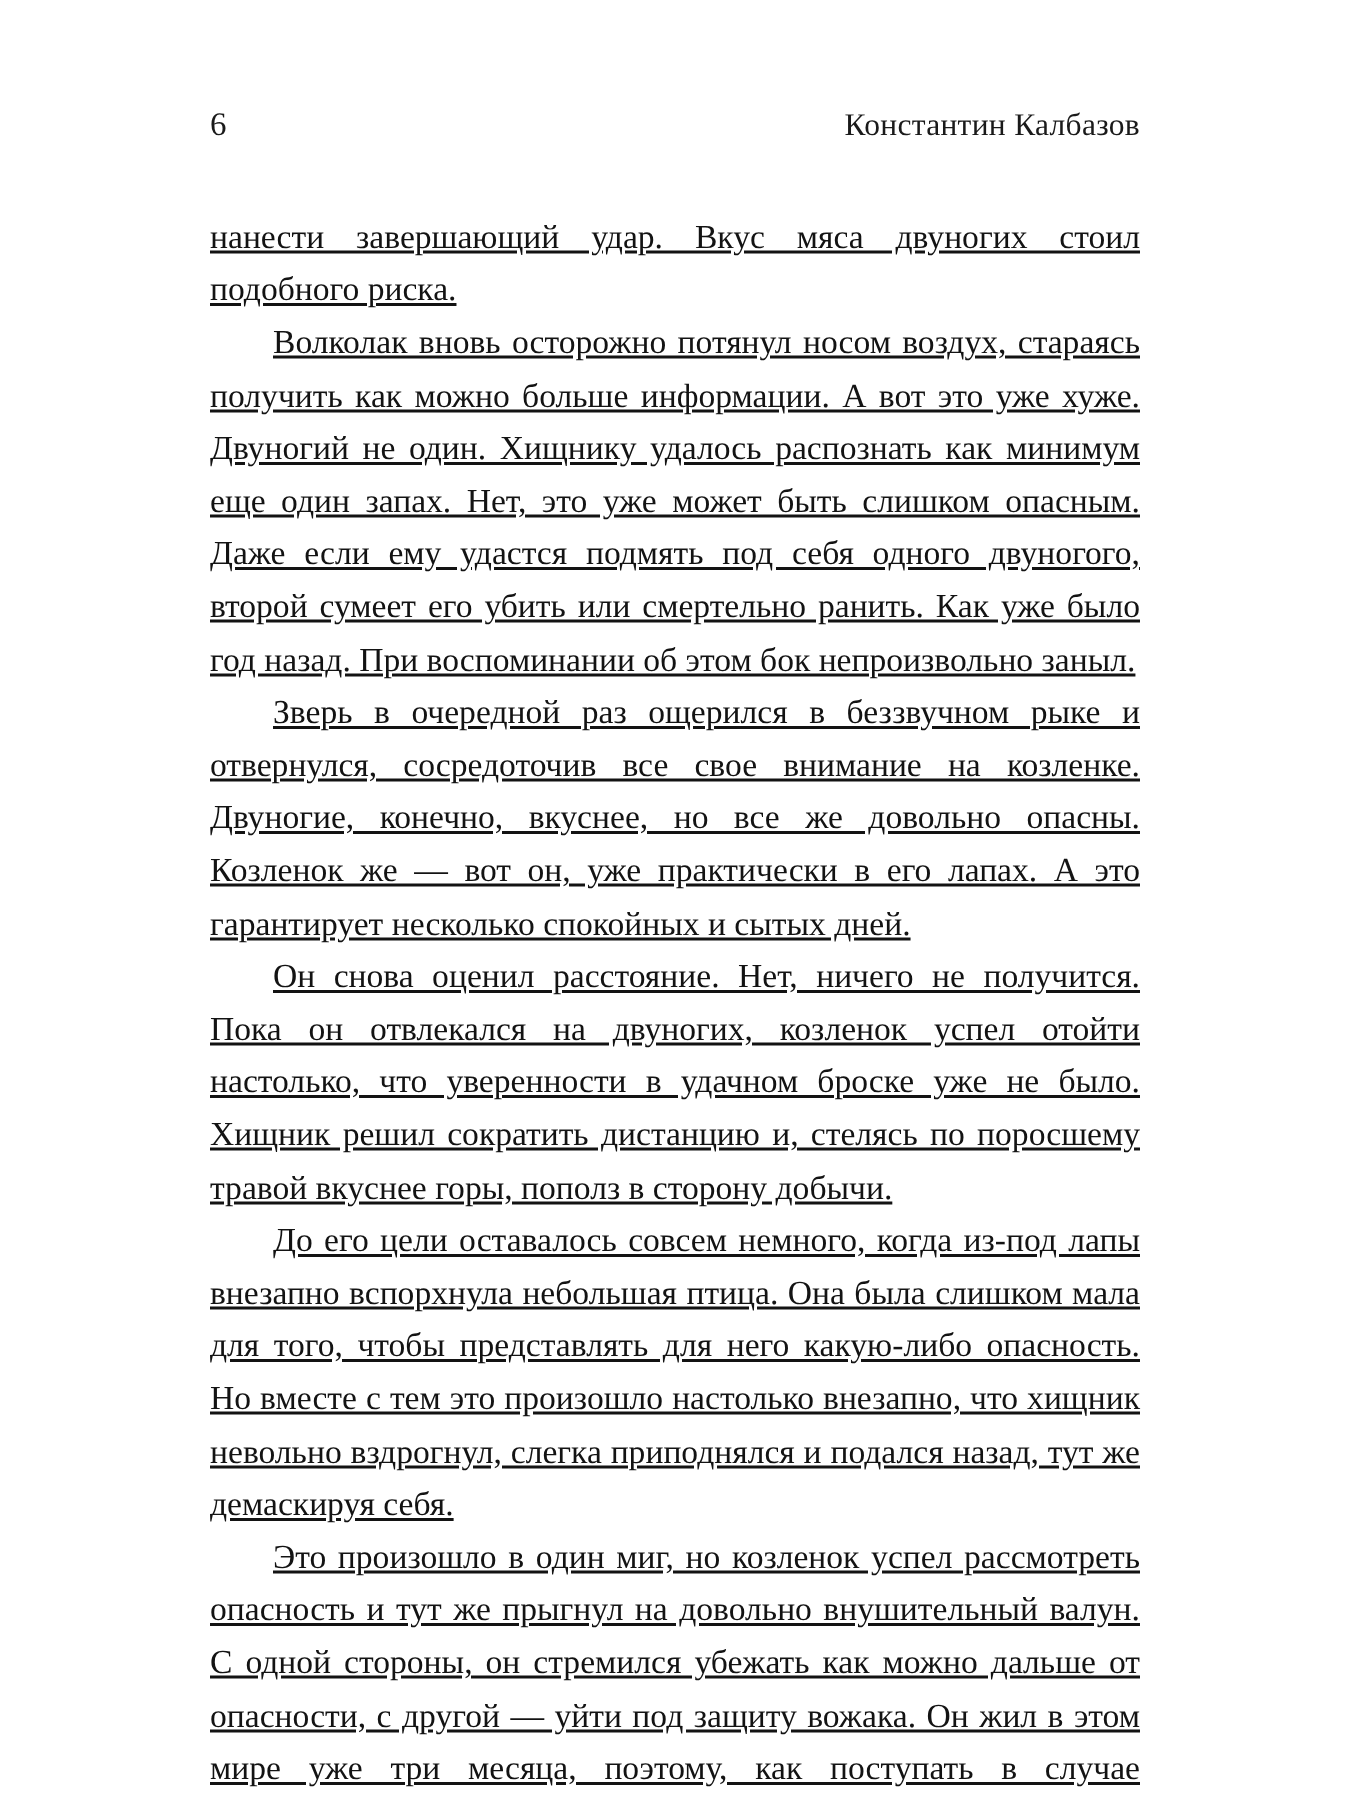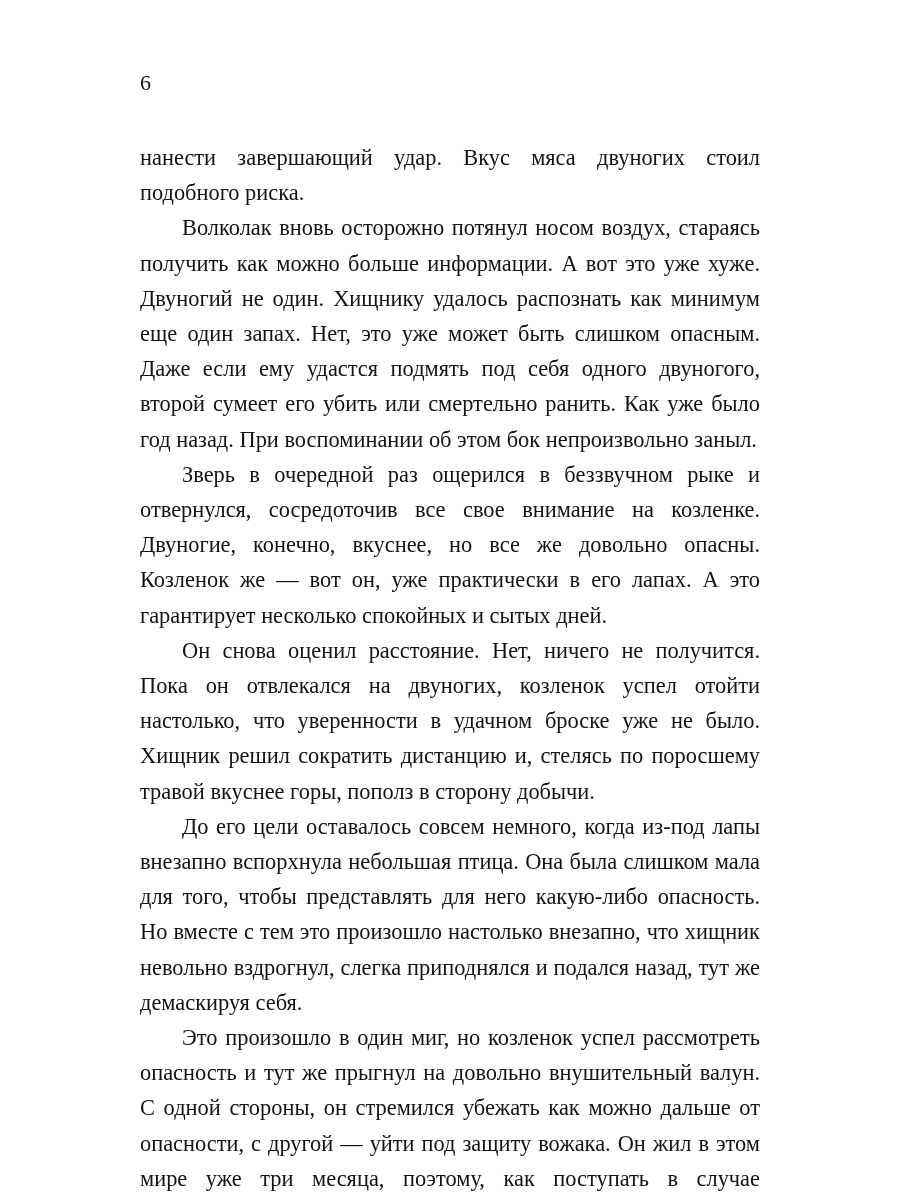--- a/index.html
+++ b/index.html
@@ -42,32 +42,34 @@
     font-size: 22.4px;
     line-height: 35.2px;
     text-align: justify;
     text-justify: inter-word;
     hyphens: manual;
     color: #131313;
   }
   .body-text p {
     margin: 0;
     text-indent: 42px;
+    text-decoration: underline;
   }
   .body-text p.no-indent {
     text-indent: 0;
   }
 </style>
 </head>
 <body>
 
 <div class="page">
 
   <div class="running-head">
     <span class="folio">6</span>
+    <span class="head-title">Константин Калбазов</span>
   </div>
 
   <div class="body-text">
     <p class="no-indent">нанести завершающий удар. Вкус мяса двуногих стоил подобного риска.</p>
     <p>Волколак вновь осторожно потянул носом воздух, стараясь получить как можно больше информации. А вот это уже хуже. Двуногий не один. Хищнику удалось распознать как минимум еще один запах. Нет, это уже может быть слишком опасным. Даже если ему удастся подмять под себя одного двуногого, второй сумеет его убить или смертельно ранить. Как уже было год назад. При воспоминании об этом бок непроизвольно заныл.</p>
     <p>Зверь в очередной раз ощерился в беззвучном рыке и отвернулся, сосредоточив все свое внимание на козленке. Двуногие, конечно, вкуснее, но все же довольно опасны. Козленок же — вот он, уже практически в его лапах. А это гарантирует несколько спокойных и сытых дней.</p>
     <p>Он снова оценил расстояние. Нет, ничего не получится. Пока он отвлекался на двуногих, козленок успел отойти настолько, что уверенности в удачном броске уже не было. Хищник решил сократить дистанцию и, стелясь по поросшему травой вкуснее горы, пополз в сторону добычи.</p>
     <p>До его цели оставалось совсем немного, когда из-под лапы внезапно вспорхнула небольшая птица. Она была слишком мала для того, чтобы представлять для него какую-либо опасность. Но вместе с тем это произошло настолько внезапно, что хищник невольно вздрогнул, слегка приподнялся и подался назад, тут же демаскируя себя.</p>
     <p>Это произошло в один миг, но козленок успел рассмотреть опасность и тут же прыгнул на довольно внушительный валун. С одной стороны, он стремился убежать как можно дальше от опасности, с другой — уйти под защиту вожака. Он жил в этом мире уже три месяца, поэтому, как поступать в случае опасности, знал не только благодаря генетической памяти, но и основываясь на собственном опыте.</p>
 

